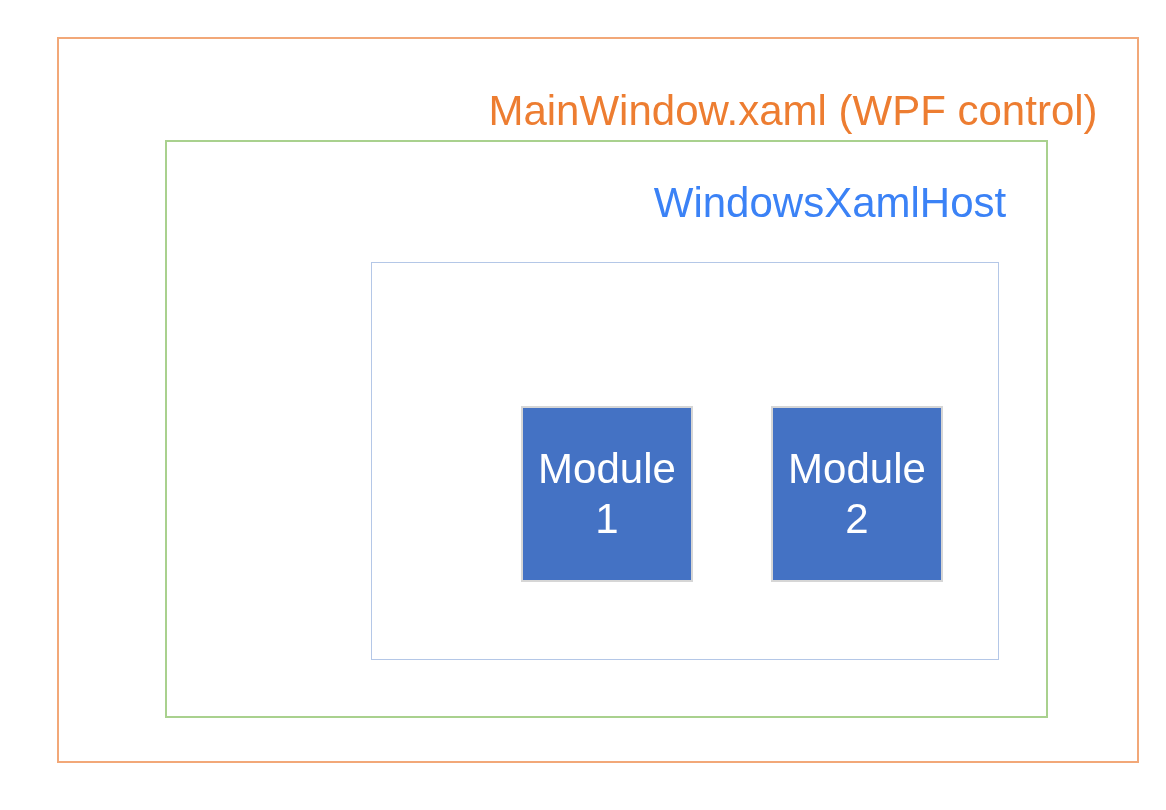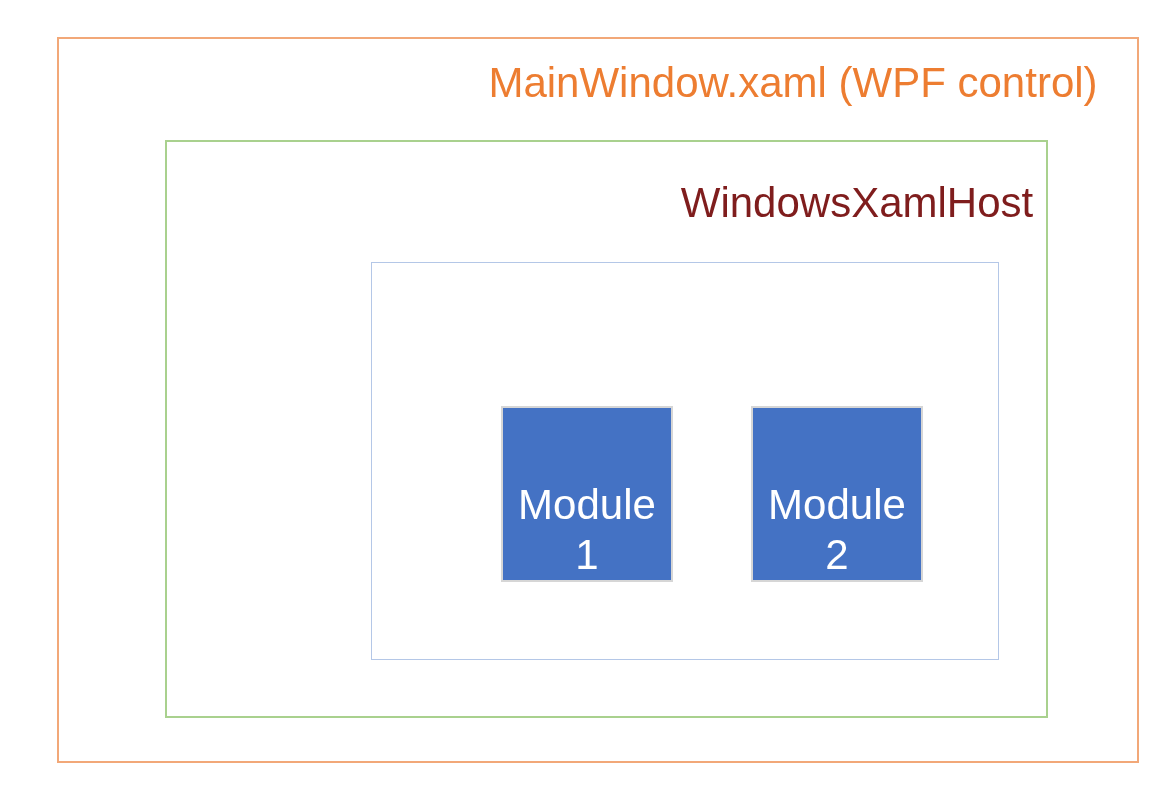--- a/index.html
+++ b/index.html
@@ -37,47 +37,47 @@
   }
   .diagram-label {
     position: absolute;
     transform: translateX(-50%);
     white-space: nowrap;
     font-size: 42px;
     line-height: 50px;
     font-weight: 400;
   }
   .label-mainwindow {
-    left: 793px; top: 58px;
+    left: 793px; top: 86px;
     color: #ed7d31;
   }
   .label-xamlhost {
     left: 830px; top: 178px;
-    color: #7f1d1d;
-    margin-left: 27px;
+    color: #3b82f6;
   }
   .label-shellpage {
     left: 685px; top: 300px;
     color: #4472c4;
   }
   .module {
     position: absolute;
     top: 406px;
     width: 172px; height: 176px;
     box-sizing: border-box;
     background: #4472c4;
     border: 2px solid #d6d6d6;
     color: #ffffff;
     display: flex;
     flex-direction: column;
     align-items: center;
-    justify-content: flex-end;
+    justify-content: center;
     font-size: 42px;
     line-height: 50px;
     text-align: center;
+    margin-left: 20px;
   }
   .module.m1 { left: 501px; }
   .module.m2 { left: 751px; }
 </style>
 </head>
 <body>
 
 <div class="canvas">
 
   <div class="box outer"></div>

